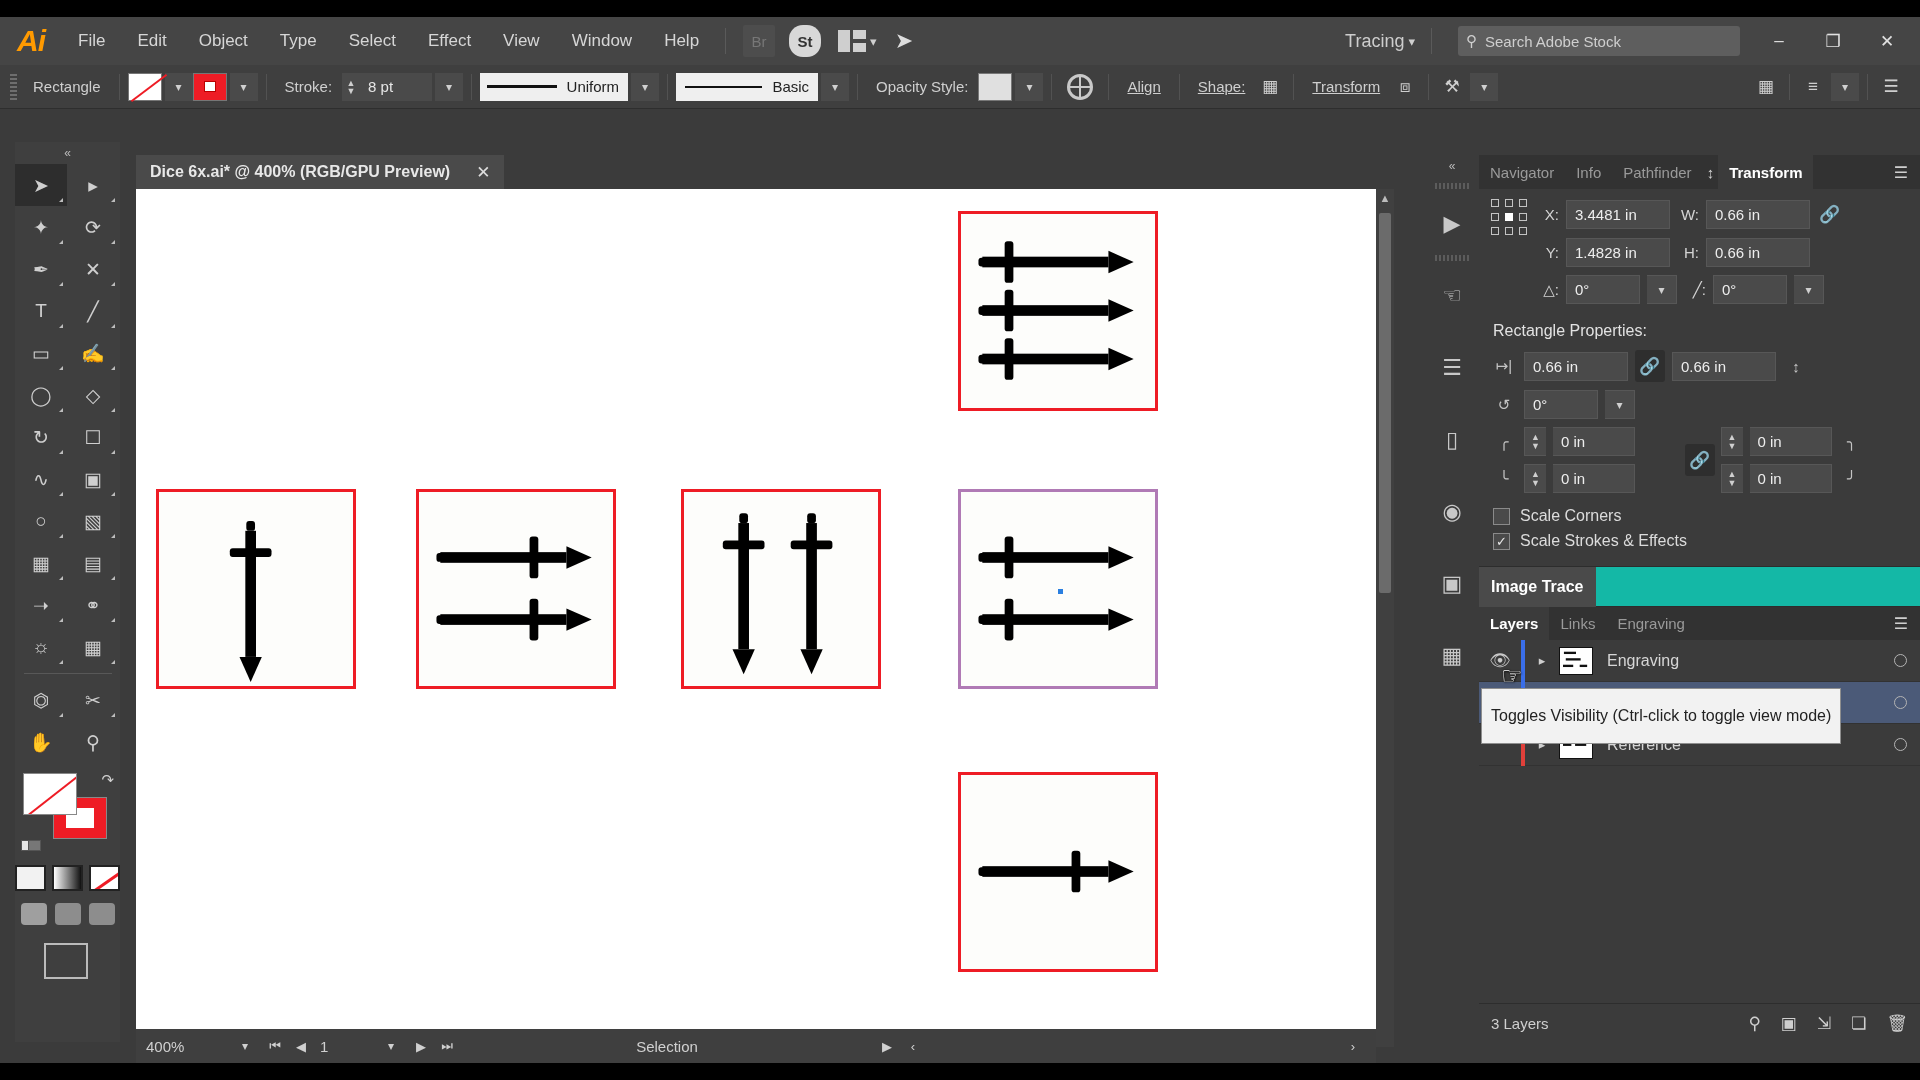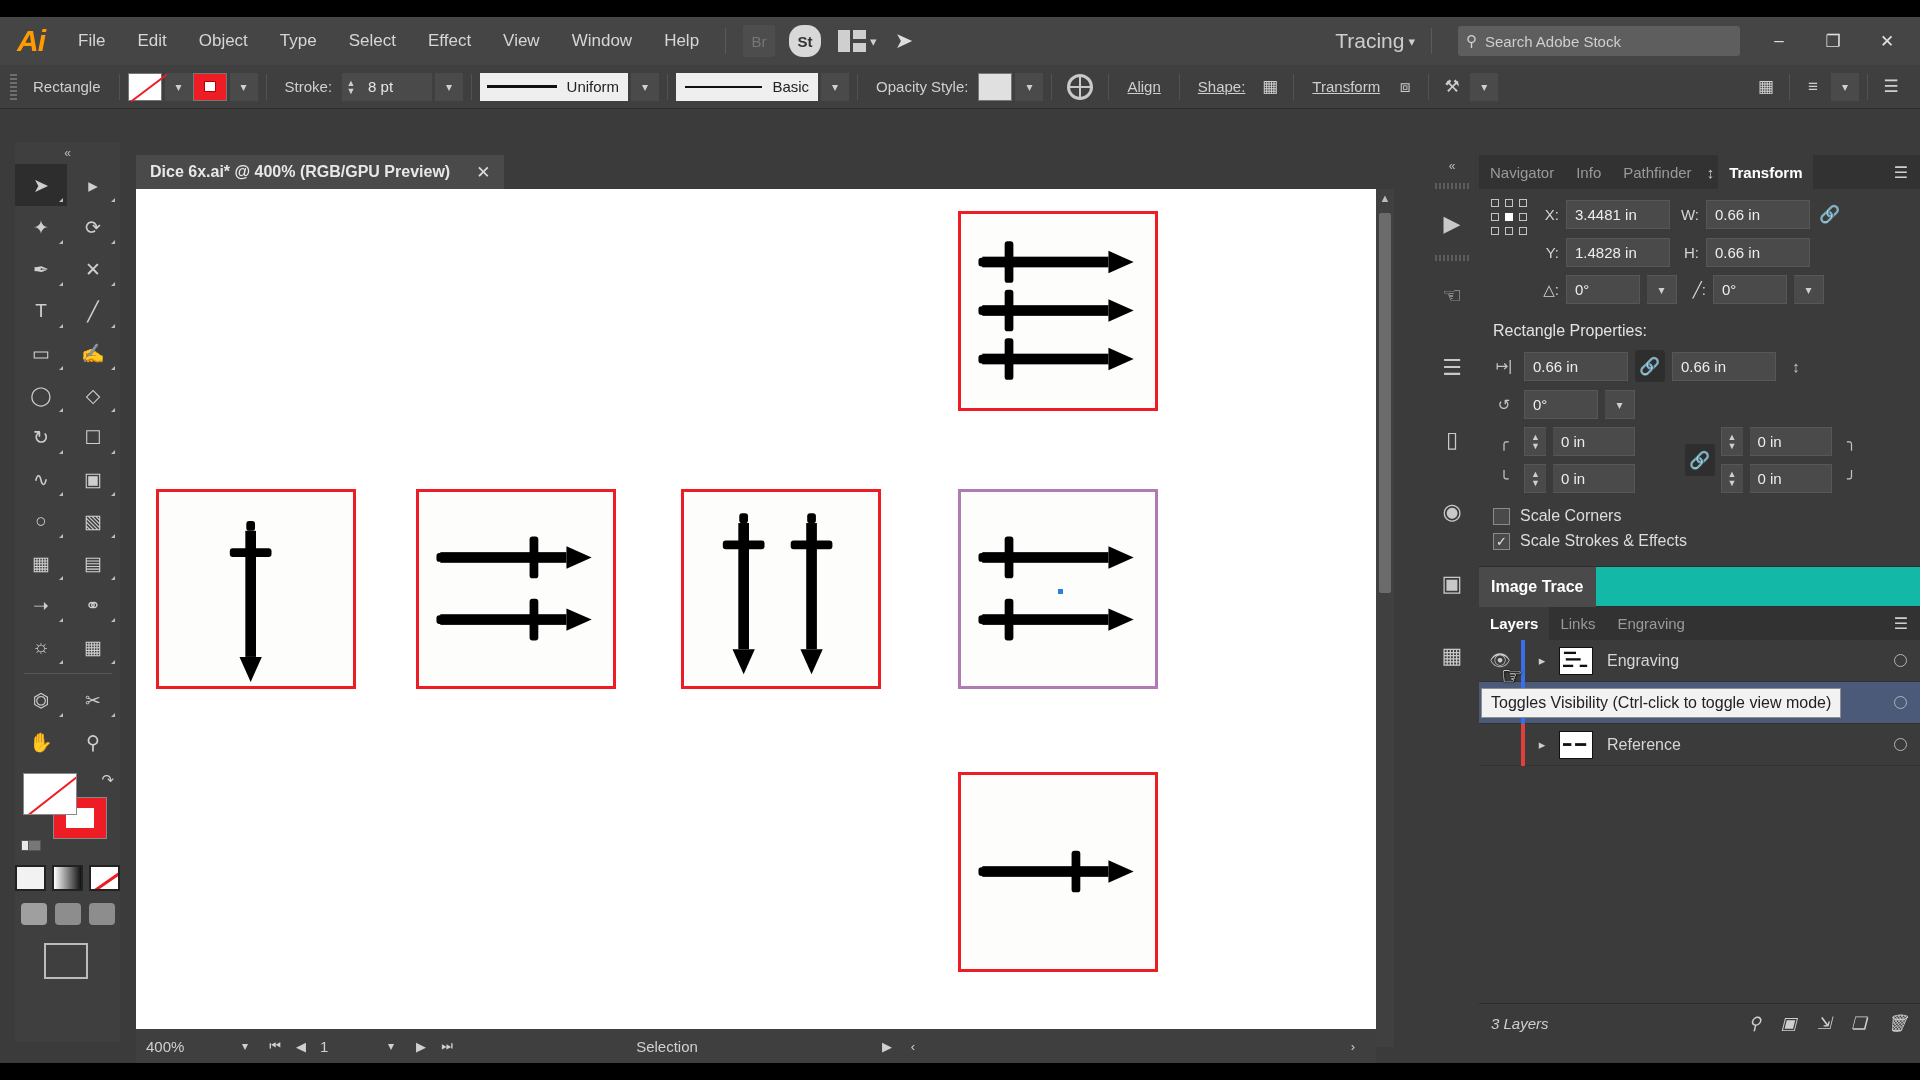--- a/index.html
+++ b/index.html
@@ -35,21 +35,21 @@
   }
   .badge-br { background:#4d4d4d; color:#777; }
   .badge-st { background:#d8d8d8; color:#333; font-weight:bold;border-radius:14px; }
   .arrange-ico {
     width:28px; height:22px; position:relative; margin-left:10px;
   }
   .arrange-ico i { position:absolute; background:#cfcfcf; display:block; }
   .chev { color:#cfcfcf; font-size:13px; margin:0 6px 0 4px; }
   .rocket { color:#dedede; font-size:22px; margin-left:12px; }
   .ws-label {
-    color:#cdcdcd; font-size:21px; margin-left:auto; white-space:nowrap;
+    color:#cdcdcd; font-size:18px; margin-left:auto; white-space:nowrap;
   }
   .search-box {
     width:282px; height:30px; background:#5e5e5e; border-radius:3px;
     display:flex; align-items:center; padding:0 8px; margin-left:16px;
     color:#cfcfcf; font-size:15px; gap:8px;
   }
   .win-btns { display:flex; margin-left:12px; margin-right:6px; }
   .win-btn {
     width:54px; height:48px; display:flex; align-items:center; justify-content:center;
     color:#e0e0e0; font-size:17px;
@@ -284,21 +284,21 @@
   .lcolor { width:4px; height:42px; }
   .arrowcol { width:34px; display:flex; align-items:center; justify-content:center; color:#cfcfcf; font-size:13px; }
   .thumb {
     width:34px; height:28px; background:#fff; border:1px solid #111; position:relative; overflow:hidden;
   }
   .lname { padding-left:14px; flex:1; }
   .ltarget { width:40px; display:flex; align-items:center; justify-content:center; }
   .ltarget span { width:13px; height:13px; border:1px solid #b4b4b4; border-radius:50%; display:block; }
   .tooltip {
     position:absolute; background:#f2f2f2; color:#222; font-size:16px;
-    padding:5px 9px; border:1px solid #8e8e8e; white-space:nowrap; z-index:50;
+    padding:18px 9px; border:1px solid #8e8e8e; white-space:nowrap; z-index:50;
   }
   .cursor-hand {
     position:absolute; color:#fff; font-size:24px; z-index:60;
     text-shadow:0 0 2px #000,1px 1px 2px #000;
   }
   .layers-footer {
     display:flex; align-items:center; height:40px; color:#cfcfcf; font-size:15px;
     border-top:1px solid #2d2d2d; padding:0 12px; gap:0;
   }
   .lf-icons { margin-left:auto; display:flex; gap:20px; font-size:17px; }
@@ -780,21 +780,21 @@
         <div class="lname">Reference</div>
         <div class="ltarget">
             <span></span>
           </div>
       </div>
 
       <div class="tooltip" style="left:2px;top:48px;">Toggles Visibility (Ctrl-click to toggle view mode)</div>
       <div class="cursor-hand" style="left:22px;top:22px;">☞</div>
     </div>
 
-    <div class="layers-footer" style="position:absolute;bottom:0;left:0;width:441px;font-style:italic;">
+    <div class="layers-footer" style="position:absolute;bottom:0;left:0;width:441px;">
       <span>3 Layers</span>
       <span class="lf-icons">
         <span>⚲</span>
         <span>▣</span>
         <span>⇲</span>
         <span>❏</span>
         <span>🗑</span>
       </span>
     </div>
   </div>

